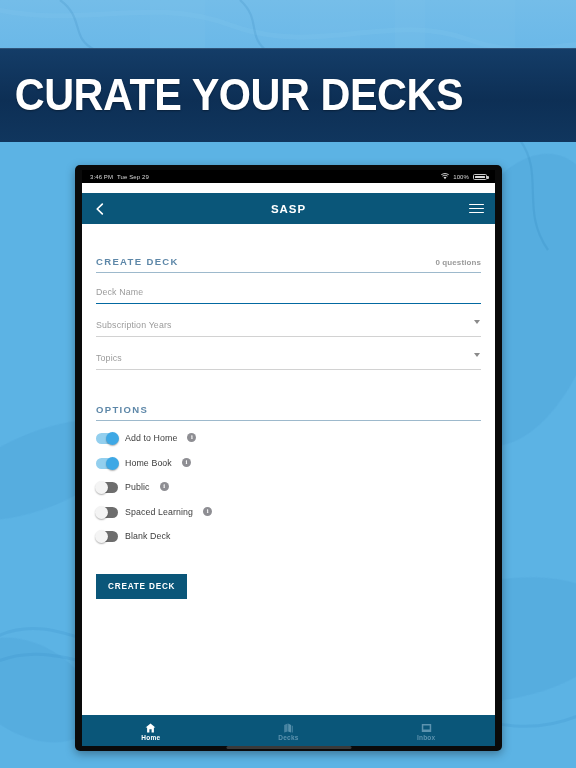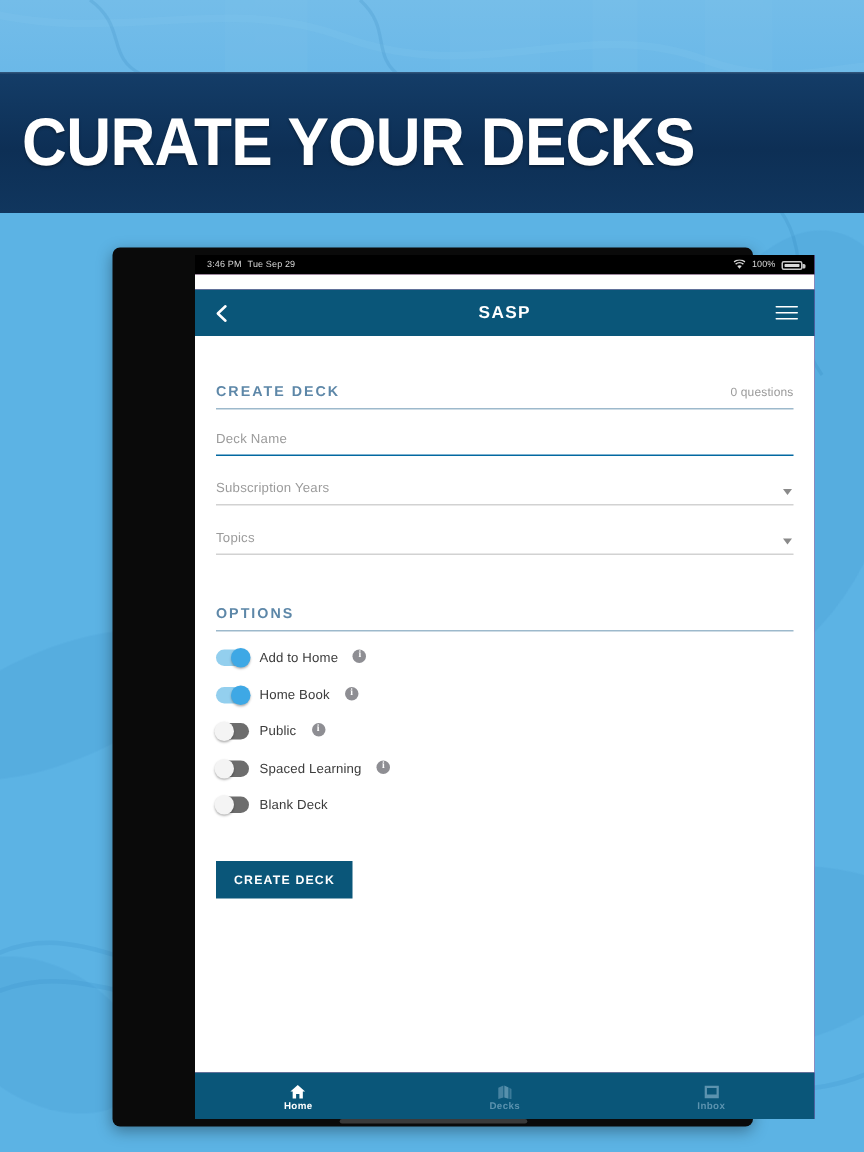--- a/index.html
+++ b/index.html
@@ -60,23 +60,22 @@
     width: 427px; height: 586px;
     background: #0a0a0a;
     border-radius: 5px;
     padding: 5px 7px 5px 7px;
     box-shadow: 0 3px 10px rgba(0,0,0,.35);
   }
   .screen {
     position: relative;
     width: 413px;
     height: 576px;
-    background: #701a75;
+    background: #a21caf;
     overflow: hidden;
-    margin-left: 48px;
   }
 
   
   .statusbar {
     height: 13px;
     background: #000000;
     display: flex;
     align-items: center;
     justify-content: space-between;
     padding: 0 8px;
@@ -155,40 +154,41 @@
   .section-title {
     color: #5d87a8;
     font-size: 9.5px;
     font-weight: bold;
     letter-spacing: 1.35px;
   }
   .section-meta {
     color: #9a9a9a;
     font-size: 8px;
     letter-spacing: .1px;
+    font-weight: bold;
   }
 
   .field {
     border-bottom: 1px solid #0369a1;
     padding-top: 14px;
   }
   .field-label {
     color: #9b9b9b;
     font-size: 8.8px;
     letter-spacing: .15px;
   }
   .field.line-1 { padding-bottom: 6px; }
   .field.line-multi { padding-bottom: 36px; }
 
   .select-field {
     border-bottom: 1px solid #d2d2d2;
     padding-top: 16px;
     padding-bottom: 6px;
     display: flex;
-    align-items: flex-end;
+    align-items: flex-start;
     justify-content: space-between;
     cursor: pointer;
   }
   .caret {
     width: 0; height: 0;
     border-left: 3.6px solid transparent;
     border-right: 3.6px solid transparent;
     border-top: 4px solid #8a8a8a;
     margin-right: 1px;
   }

